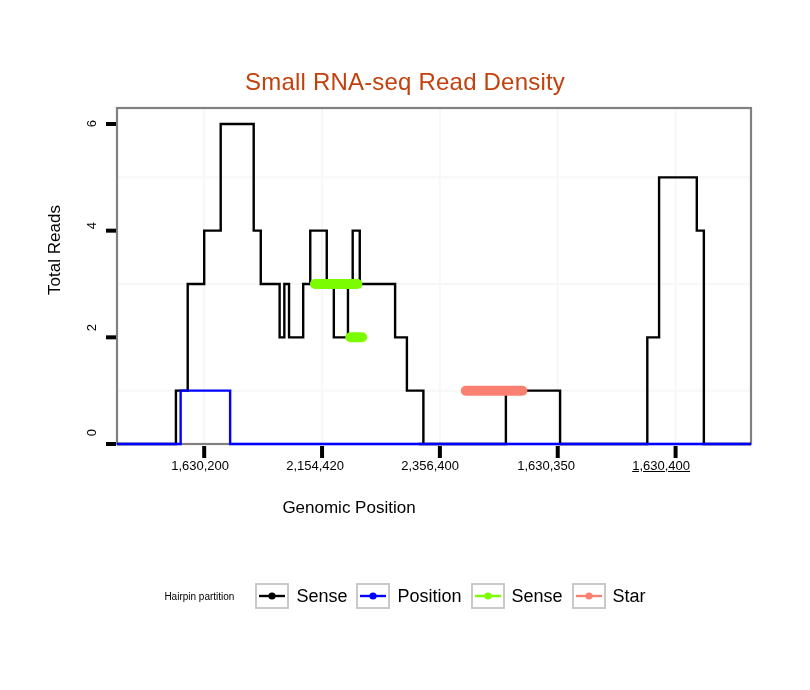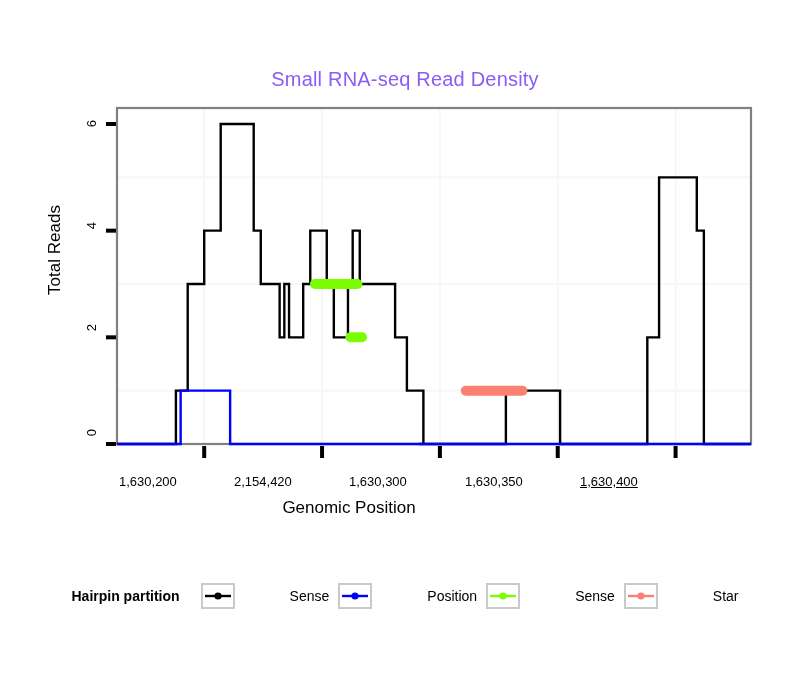--- a/index.html
+++ b/index.html
@@ -20,22 +20,22 @@
     left: 0; top: 0;
     width: 810px;
     height: 690px;
   }
   .chart-title {
     position: absolute;
     left: 0;
     top: 68px;
     width: 810px;
     text-align: center;
-    font-size: 20px;
-    color: #8b5cf6;
+    font-size: 24px;
+    color: #c2410c;
     letter-spacing: 0.2px;
   }
   .axis-title-x {
     position: absolute;
     left: 0;
     top: 498px;
     width: 698px;
     text-align: center;
     font-size: 17px;
   }
@@ -53,81 +53,80 @@
     position: absolute;
     font-size: 13px;
     width: 26px;
     text-align: center;
     transform: rotate(-90deg);
   }
   .xtick-label {
     position: absolute;
     font-size: 13px;
     width: 110px;
-    text-align: left;
-    top: 474px;
+    text-align: right;
+    top: 458px;
   }
   #plot-svg {
     position: absolute;
     left: 0;
     top: 0;
   }
   .legend {
     position: absolute;
     left: 0;
     top: 583px;
     width: 810px;
     display: flex;
     align-items: center;
     justify-content: center;
     gap: 9px;
     font-size: 15px;
   }
   .legend-title {
-    font-weight: bold;
-    font-size: 14px;
+    font-weight: normal;
+    font-size: 10px;
     margin-right: 12px;
   }
   .legend-item {
     display: flex;
     align-items: center;
     gap: 7px;
   }
   .legend-key {
     width: 34px;
     height: 26px;
     border: 2px solid #c9c9c9;
     background: #ffffff;
     display: flex;
     align-items: center;
     justify-content: center;
     box-sizing: border-box;
   }
   .legend-label {
-    font-size: 14px;
-    margin-left: 48px;
+    font-size: 18px;
   }
 </style>
 </head>
 <body>
 
 <div id="figure">
 
   <div class="chart-title">Small RNA-seq Read Density</div>
 
   <div class="axis-title-y">Total Reads</div>
 
   <div class="ytick-label" style="left:78px; top:425px;">0</div>
   <div class="ytick-label" style="left:78px; top:320px;">2</div>
   <div class="ytick-label" style="left:78px; top:218px;">4</div>
   <div class="ytick-label" style="left:78px; top:116px;">6</div>
 
   <div class="xtick-label" style="left:119px;">1,630,200</div>
   <div class="xtick-label" style="left:234px;">2,154,420</div>
-  <div class="xtick-label" style="left:349px;">1,630,300</div>
+  <div class="xtick-label" style="left:349px;">2,356,400</div>
   <div class="xtick-label" style="left:465px;">1,630,350</div>
   <div class="xtick-label" style="left:580px;text-decoration:underline;">1,630,400</div>
 
   <div class="axis-title-x">Genomic Position</div>
 
   <svg id="plot-svg" width="810" height="690">
     <g>
       <rect id="plot-bg" x="117" y="108" width="634" height="336" fill="#ffffff"></rect>
       <g id="gridlines">
           <line x1="117" x2="751" y1="390.67" y2="390.67" stroke="#f7f7f7" stroke-width="2"></line>

